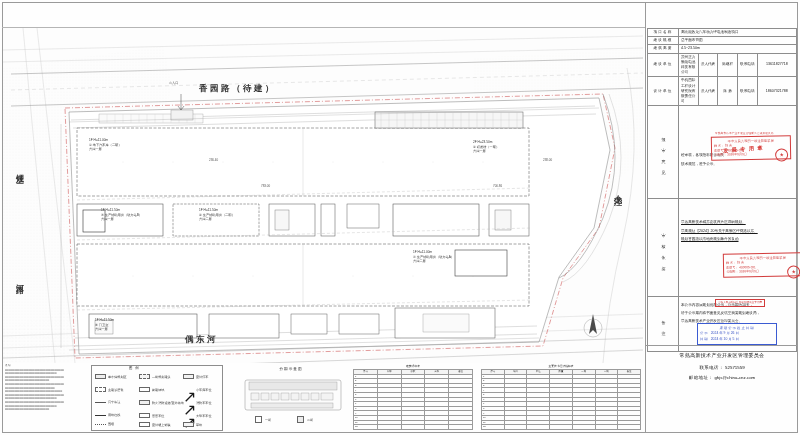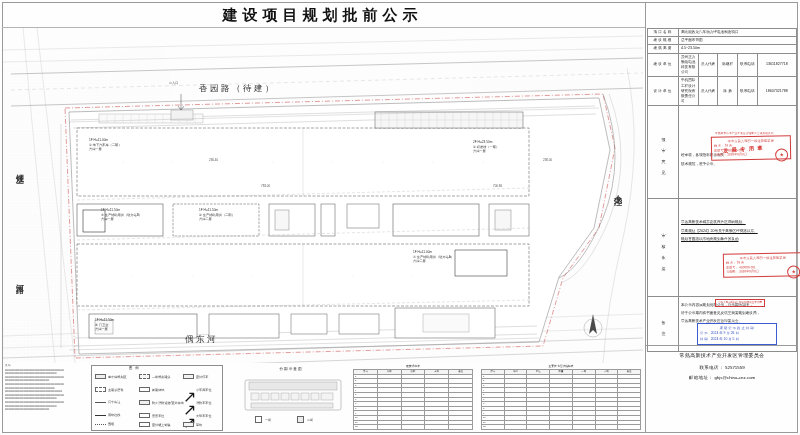--- a/index.html
+++ b/index.html
@@ -19,21 +19,21 @@
 
   
   .plan{position:absolute;left:3px;top:28px;width:641px;height:335px;overflow:hidden;
         background:#fdfdfd;}
   .plan svg{position:absolute;left:0;top:0;}
 
   .bottombar{position:absolute;left:3px;top:363px;width:641px;height:70px;overflow:hidden;}
 
   
   .mlab{position:absolute;color:#2b2b2b;white-space:nowrap;}
-  .road-label{font-size:8.5px;letter-spacing:2.5px;font-weight:400;color:#333;}
+  .road-label{font-size:8.5px;letter-spacing:2.5px;font-weight:700;color:#333;}
   .vlabel{writing-mode:vertical-rl;text-orientation:upright;font-size:8px;
           letter-spacing:2px;font-weight:600;color:#333;}
   .tiny2{font-size:3.1px;color:#444;line-height:1.3;}
   .bldg-note{font-size:3.2px;color:#333;line-height:1.45;}
   .dim{font-size:3px;color:#555;}
 
   
   .panel{position:absolute;left:646px;top:28px;width:152px;height:405px;}
   table.info{border-collapse:collapse;width:150px;table-layout:fixed;margin-left:1px;}
   table.info td{border:0.6px solid #8d8d8d;font-size:3.6px;color:#222;
@@ -85,21 +85,20 @@
 </style>
 </head>
 <body>
 
 <div id="page">
 
   <div class="outer-frame"></div>
   <div class="vsplit"></div>
   <div class="hsplit-title"></div>
 
-  <div class="title">建设项目规划批前公示</div>
 
   <div class="plan">
     <svg width="641" height="335" viewBox="0 0 641 335">
       <defs>
         <pattern id="dots" width="4" height="4" patternUnits="userSpaceOnUse">
           <circle cx="1" cy="1" r="0.35" fill="#cfcfcf"></circle>
         </pattern>
         <pattern id="grassp" width="3" height="3" patternUnits="userSpaceOnUse">
           <circle cx="1" cy="1" r="0.28" fill="#cdd8c6"></circle>
         </pattern>

